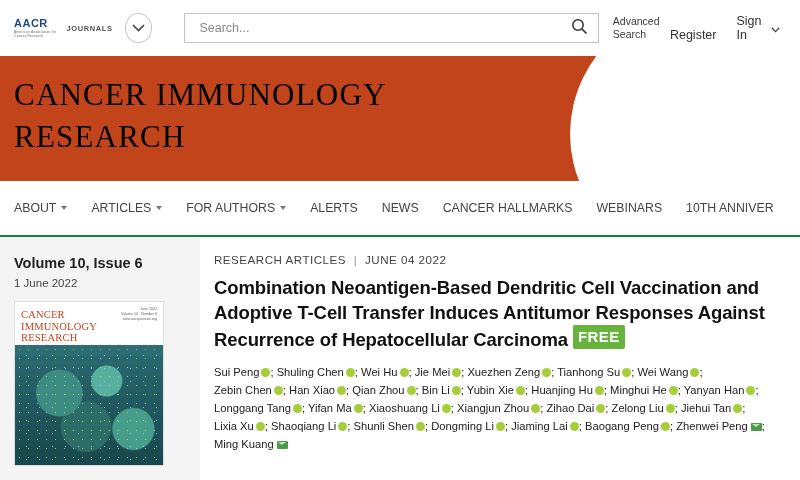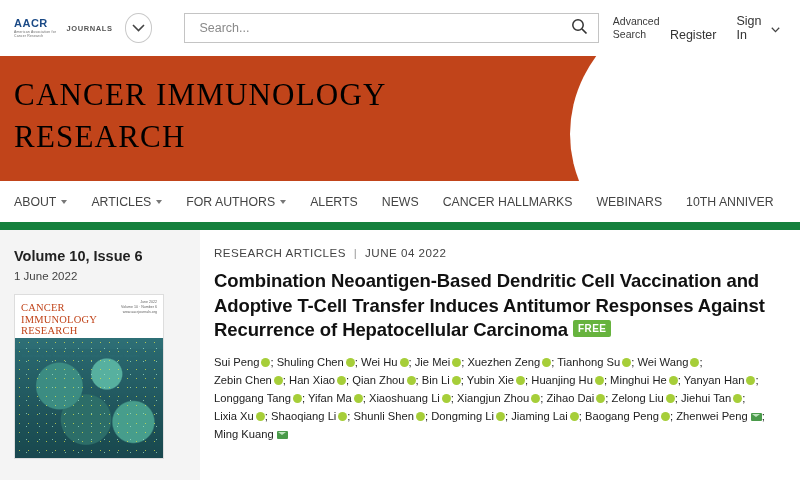--- a/index.html
+++ b/index.html
@@ -105,25 +105,25 @@
     color: #000000;
     font-size: 31px;
     letter-spacing: 1.2px;
     line-height: 1.35;
     font-weight: normal;
     font-family: "Liberation Serif", serif;
   }
 
   
   .navbar {
-    height: 49px;
+    height: 56px;
     background: #ffffff;
     display: flex; align-items: center;
     padding-left: 14px;
-    border-bottom: 8px solid #15803d;
+    border-bottom: 2px solid #15803d;
     position: relative;
   }
   .nav-item {
     display: flex; align-items: center; gap: 5px;
     font-size: 12.3px; color: #444;
     margin-right: 24px;
     cursor: pointer;
     white-space: nowrap;
   }
   .caret {
@@ -202,21 +202,21 @@
   }
   .crumb .sep { color: #999; margin: 0 4px; }
   h1.title {
     font-size: 18.5px; line-height: 1.33; color: #111;
     margin: 0 0 10px 0; font-weight: bold;
     letter-spacing: -.1px;
   }
   .free-badge {
     display: inline-block;
     background: #67b33e; color: #fff;
-    font-size: 10px; font-weight: bold;
+    font-size: 15px; font-weight: bold;
     padding: 2px 5px; border-radius: 2px;
     vertical-align: 4px; margin-left: 5px;
     letter-spacing: .4px;
   }
   .authors {
     font-size: 11.2px; color: #222; line-height: 1.62; margin-bottom: 10px;
   }
   .authors .au { white-space: nowrap; }
   .orcid {
     display: inline-block; width: 9px; height: 9px; border-radius: 50%;

